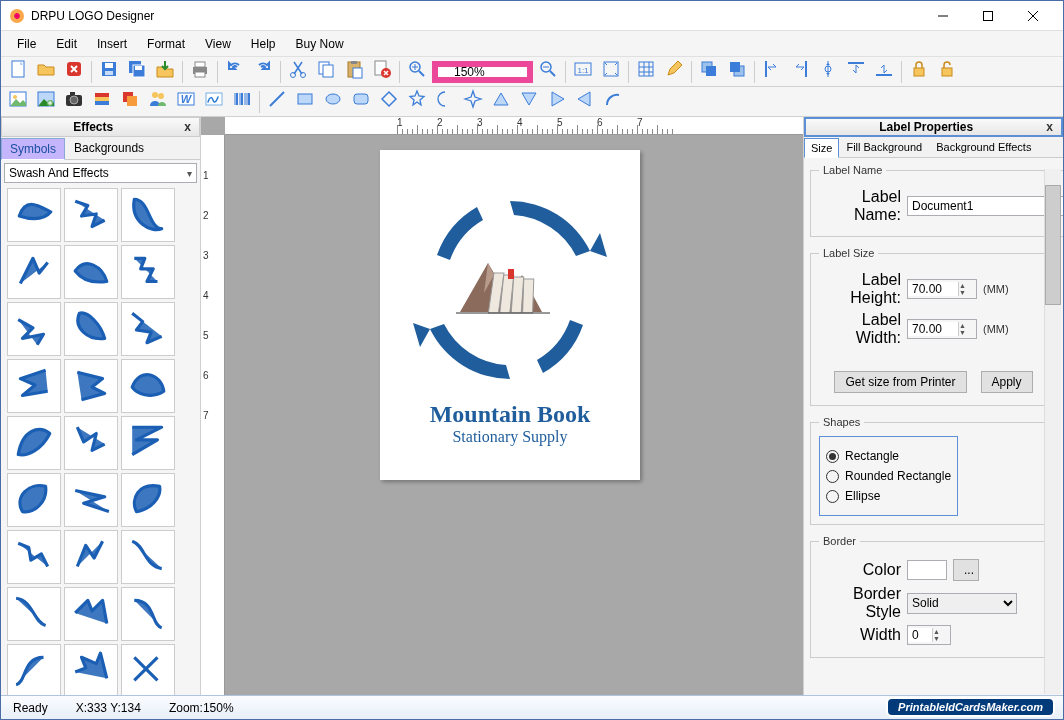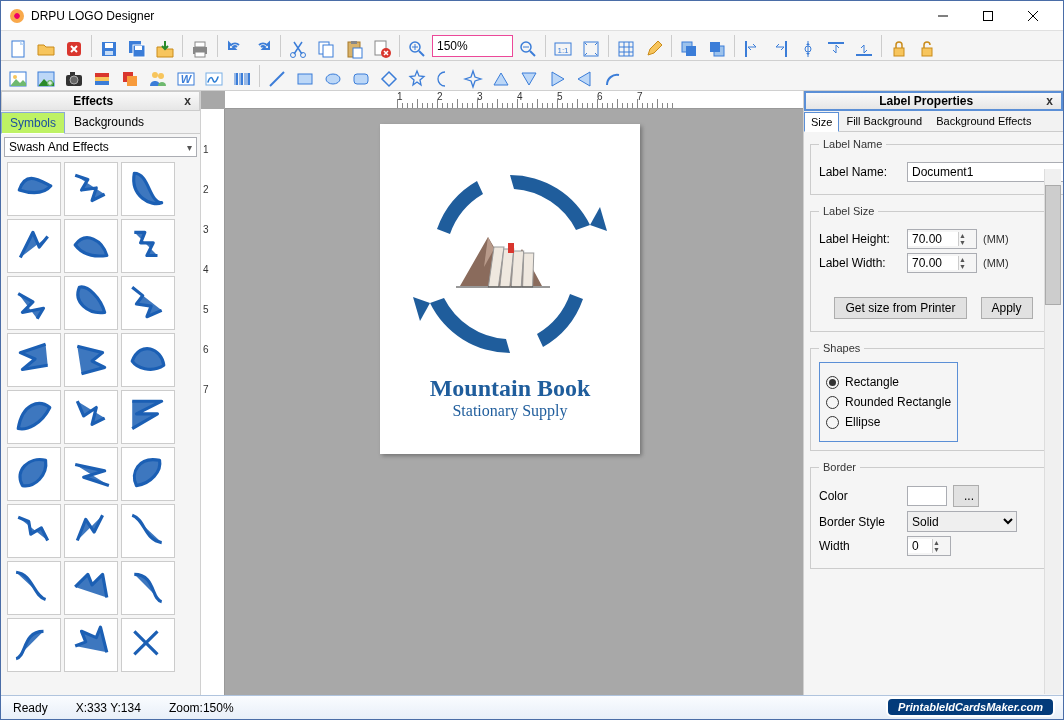--- a/index.html
+++ b/index.html
@@ -7,36 +7,36 @@
 .window { display: flex; flex-direction: column; width: 1064px; height: 720px; border: 1px solid #4a6da7; position: relative; }
 .titlebar { display: flex; align-items: center; height: 30px; background: #fff; padding: 0 8px; border-bottom: 1px solid #e0e0e0; }
 .titlebar .ticon { width: 16px; height: 16px; margin-right: 6px; }
 .titlebar .title { flex: 1; font-size: 12px; color: #000; }
 .titlebar .winbtn { width: 45px; height: 28px; display: flex; align-items: center; justify-content: center; color: #333; cursor: pointer; }
 
 .menubar { display: flex; align-items: center; height: 26px; background: #f5f5f5; padding: 0 6px; border-bottom: 1px solid #e0e0e0; }
 .menubar .mitem { padding: 4px 10px; color: #000; cursor: pointer; font-size: 12px; }
 
 .toolbar { display: flex; align-items: center; height: 30px; background: #f5f5f5; padding: 2px 4px; border-bottom: 1px solid #d0d0d0; gap: 2px; flex-wrap: nowrap; }
-.tbtn { width: 26px; height: 26px; display: flex; align-items: flex-end; justify-content: center; cursor: pointer; border-radius: 2px; }
+.tbtn { width: 26px; height: 26px; display: flex; align-items: flex-start; justify-content: center; cursor: pointer; border-radius: 2px; }
 .tsep { width: 1px; height: 22px; background: #ccc; margin: 0 2px; }
-.zoom-combo { width: 81px; height: 22px; border: 1px solid #ec4899; font-size: 12px; padding: 0 4px; }
+.zoom-combo { width: 101px; height: 22px; border: 6px solid #ec4899; font-size: 12px; padding: 0 16px; }
 svg { display: block; }
 
 .toolbar2 { display: flex; align-items: center; height: 30px; background: #f5f5f5; padding: 2px 4px; border-bottom: 1px solid #d0d0d0; gap: 2px; }
 
 .body-area { flex: 1; display: flex; overflow: hidden; }
 
 .left-panel { width: 200px; background: #f5f5f5; border-right: 1px solid #d0d0d0; display: flex; flex-direction: column; }
 .panel-head { display: flex; align-items: center; background: linear-gradient(#fafafa,#e6e6e6); border: 1px solid #ccc; height: 20px; padding: 0 4px; font-weight: bold; font-size: 12px; }
 .panel-head .pt { flex: 1; text-align: center; }
 .panel-head .px { cursor: pointer; padding: 0 4px; color: #333; }
 .subtabs { display: flex; background: #f2f2f2; border-bottom: 1px solid #ccc; }
 .subtab { padding: 3px 8px; font-size: 12px; border: 1px solid transparent; cursor: pointer; }
-.subtab.active { background: #bef264; border: 1px solid #8aa9d6; border-bottom: 1px solid #fff; position: relative; top: 1px; color: #1a4ea0; }
+.subtab.active { background: #c4b5fd; border: 1px solid #8aa9d6; border-bottom: 1px solid #fff; position: relative; top: 1px; color: #1a4ea0; }
 .symbol-cat { border: 1px solid #abadb3; margin: 3px; padding: 2px 4px; font-size: 12px; background: #fff; display: flex; justify-content: space-between; align-items: center; cursor: pointer; }
 .symbol-cat .chev { font-size: 10px; color: #555; }
 .symgrid { flex: 1; overflow: hidden; padding: 2px 2px 2px 6px; display: grid; grid-template-columns: repeat(3, 54px); grid-auto-rows: 54px; gap: 3px; position: relative; }
 .symcell { border: 1px solid #ccc; background: #fff; display: flex; align-items: center; justify-content: center; cursor: pointer; }
 .symcell svg { width: 40px; height: 40px; }
 .left-scroll { position: absolute; right: 2px; top: 168px; width: 17px; height: 525px; background: #f0f0f0; border-left: 1px solid #ddd; }
 .left-scroll .thumb { position: absolute; left: 0; right: 0; top: 16px; height: 120px; background: #cdcdcd; border: 1px solid #aaa; cursor: pointer; }
 
 .canvas-area { flex: 1; position: relative; background: #a8a8a8; display: flex; flex-direction: column; }
 .hruler { height: 18px; background: #fff; margin-left: 24px; position: relative; border-bottom: 1px solid #999; }
@@ -50,21 +50,21 @@
 .logo-sub { color: #1f5d9c; font-size: 16px; font-family: Georgia, serif; }
 
 .right-panel { width: 260px; background: #f5f5f5; border-left: 1px solid #d0d0d0; display: flex; flex-direction: column; }
 .rtabs { display: flex; border-bottom: 1px solid #ccc; background: #f2f2f2; }
 .rtab { padding: 3px 6px; font-size: 11px; border: 1px solid transparent; cursor: pointer; white-space: nowrap; }
 .rtab.active { background: #fff; border: 1px solid #5b8fd6; border-bottom: 1px solid #fff; position: relative; top: 1px; }
 .rpane { padding: 6px; font-size: 12px; }
 fieldset.fg { border: 1px solid #ccc; margin-bottom: 10px; padding: 8px; }
 fieldset.fg legend { font-size: 11px; color: #333; padding: 0 4px; }
 .frow { display: flex; align-items: center; margin: 4px 0; gap: 6px; }
-.frow label { width: 82px; font-size: 12px; }
+.frow label { width: 82px; font-size: 16px; text-align: right; }
 .frow input[type=text] { flex: 1; height: 20px; border: 1px solid #abadb3; padding: 0 4px; font-size: 12px; }
 .num-in { width: 70px; height: 20px; border: 1px solid #abadb3; display: flex; align-items: center; }
 .num-in input { width: 50px; border: none; font-size: 12px; padding: 0 4px; outline: none; }
 .num-in .spin { width: 16px; display: flex; flex-direction: column; font-size: 7px; line-height: 7px; color: #555; cursor: pointer; border-left: 1px solid #ccc; }
 .unit { font-size: 11px; color: #333; }
 .btn { height: 22px; padding: 0 10px; border: 1px solid #adadad; background: #e1e1e1; font-size: 12px; cursor: pointer; }
 .shape-opts { border: 1px solid #5b8fd6; padding: 6px; display: inline-block; }
 .shape-opts .srow { display: flex; align-items: center; gap: 6px; margin: 6px 0; cursor: pointer; }
 .radio { width: 13px; height: 13px; border: 1px solid #333; border-radius: 50%; display: inline-flex; align-items: center; justify-content: center; }
 .radio.sel::after { content: ""; width: 7px; height: 7px; background: #333; border-radius: 50%; }
@@ -99,20 +99,29 @@
         </svg>
       </div>
     <div class="winbtn close">
         <svg width="10" height="10">
           <line x1="0" y1="0" x2="10" y2="10" stroke="#000"></line>
           <line x1="10" y1="0" x2="0" y2="10" stroke="#000"></line>
         </svg>
       </div>
   </div>
 
+  <div class="menubar">
+    <span class="mitem">File</span>
+    <span class="mitem">Edit</span>
+    <span class="mitem">Insert</span>
+    <span class="mitem">Format</span>
+    <span class="mitem">View</span>
+    <span class="mitem">Help</span>
+    <span class="mitem">Buy Now</span>
+  </div>
 
   <div class="toolbar">
     <div class="tbtn">
         <svg width="20" height="20">
           <rect x="4" y="2" width="12" height="16" fill="#fff" stroke="#3b7dd8"></rect>
           <path d="M12 2l4 4h-4z" fill="#bcd7f7"></path>
         </svg>
       </div>
     <div class="tbtn">
         <svg width="20" height="20">

